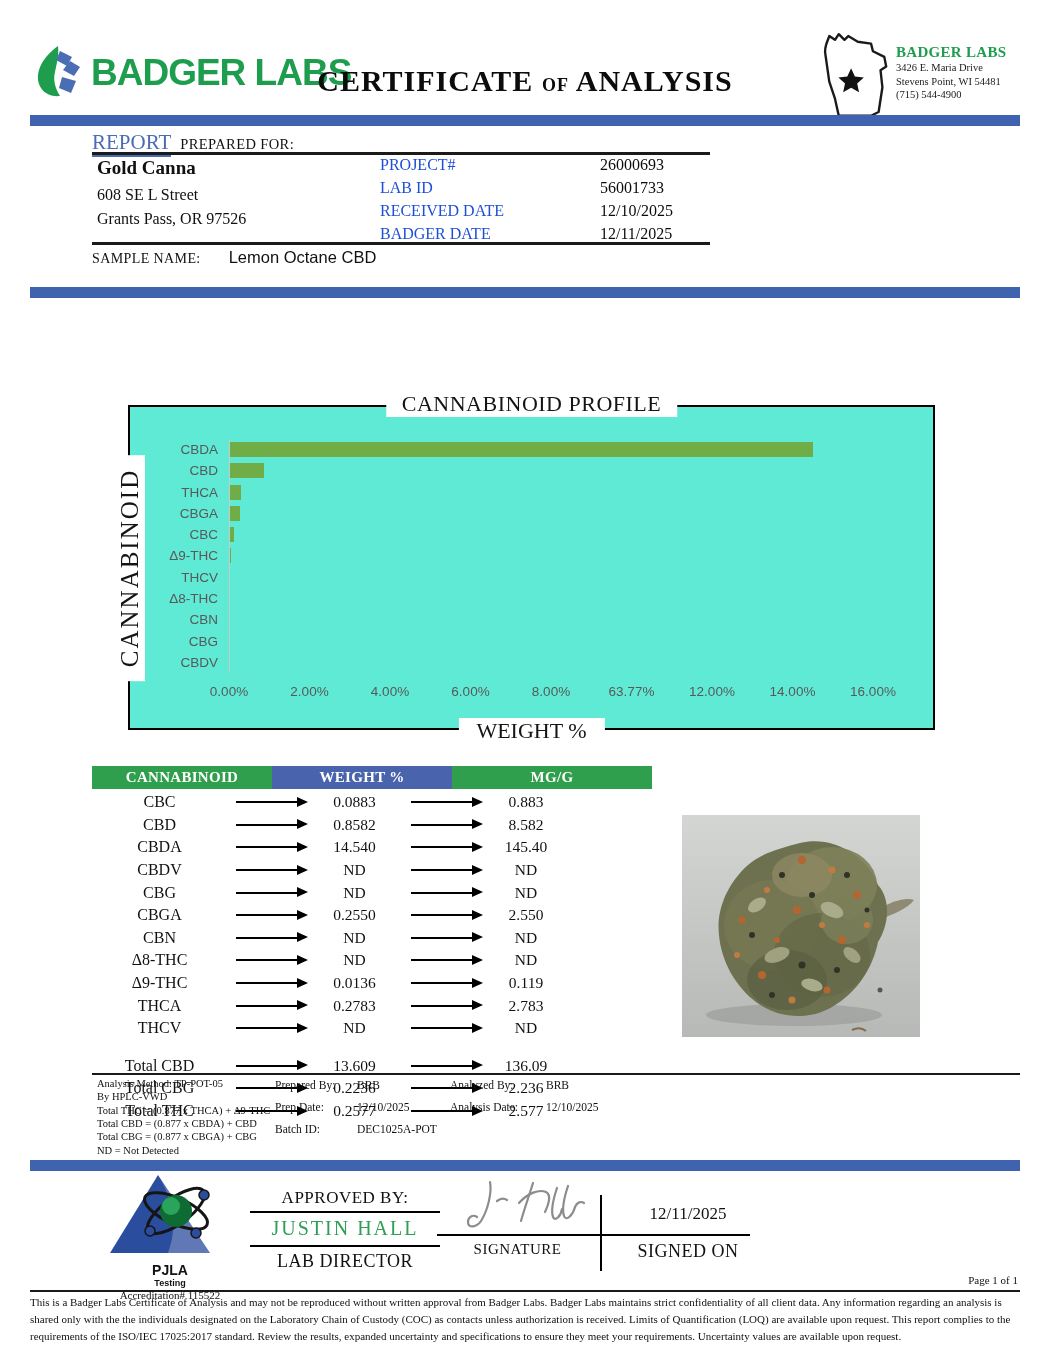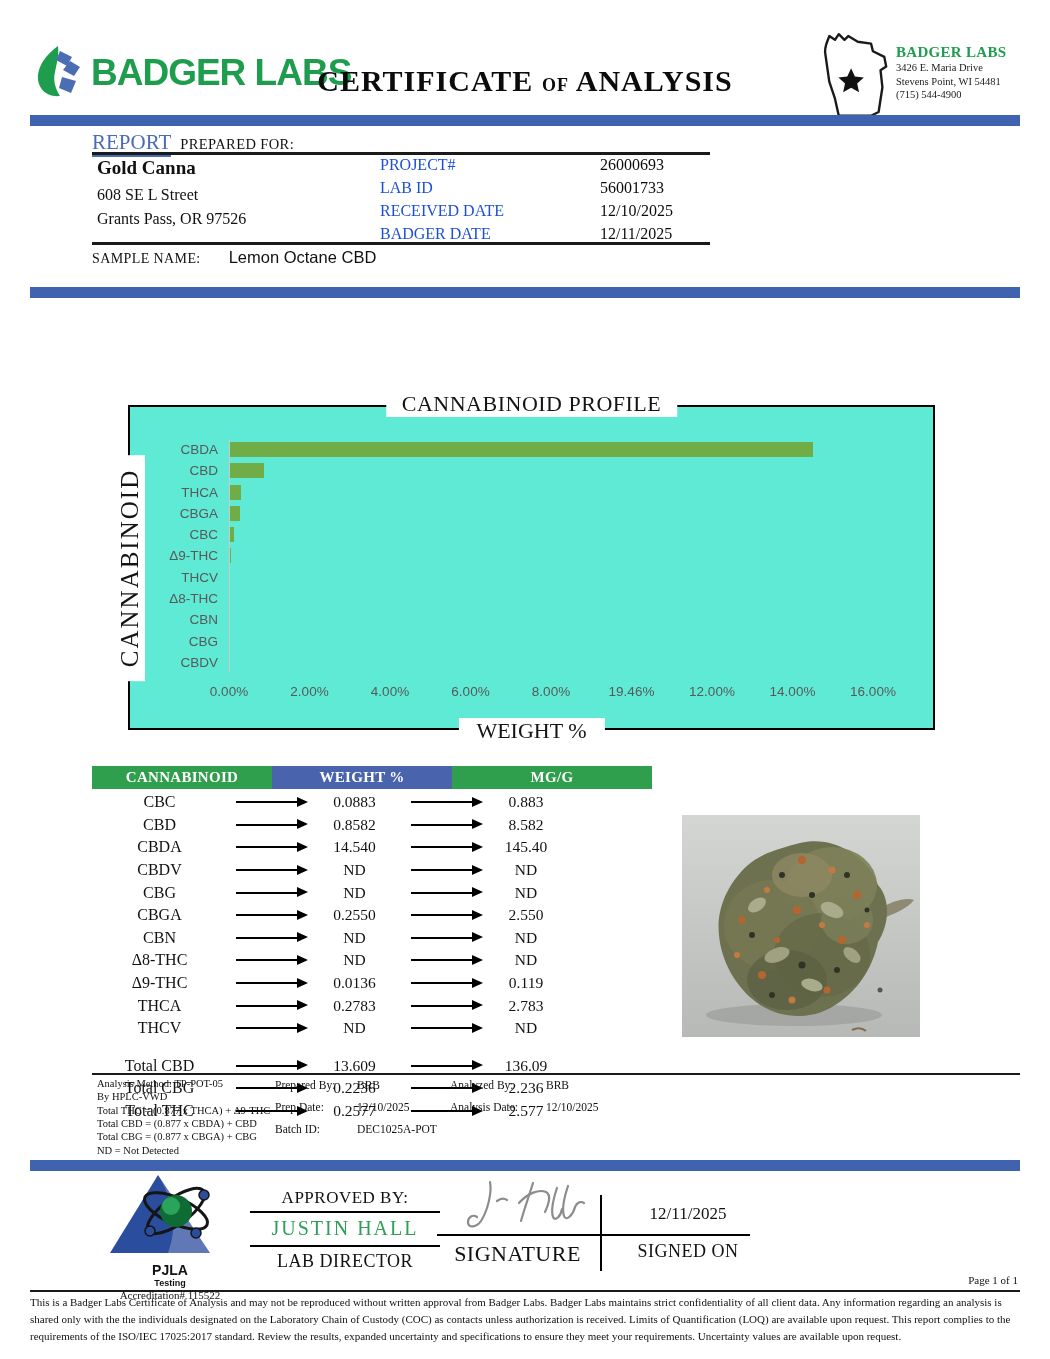--- a/index.html
+++ b/index.html
@@ -94,21 +94,21 @@
   .pjla-name{font-family:"Liberation Sans",sans-serif;font-weight:bold;font-size:14px;margin-top:1px;}
   .pjla-sub{font-family:"Liberation Sans",sans-serif;font-weight:bold;font-size:9px;}
   .pjla-acc{font-size:11px;margin-top:1px;}
   .appr{position:absolute;left:250px;top:1188px;width:190px;text-align:center;}
   .appr-label{font-size:17px;letter-spacing:.5px;display:inline-block;padding:0 4px 2px;}
   .appr-line{height:2px;background:#000;margin:1px 0 3px;}
   .appr-name{font-size:20px;letter-spacing:2px;color:#2f9e57;padding:1px 0 4px;}
   .appr-role{font-size:18px;letter-spacing:.5px;margin-top:4px;}
   .sig-line{position:absolute;left:437px;top:1234px;width:313px;height:2px;background:#000;}
   .sig-vline{position:absolute;left:600px;top:1195px;width:2px;height:76px;background:#000;}
-  .sig-label{position:absolute;left:440px;top:1241px;width:155px;text-align:center;font-size:22px;letter-spacing:.5px;}
+  .sig-label{position:absolute;left:440px;top:1241px;width:155px;text-align:center;font-size:15px;letter-spacing:.5px;}
   .signed-date{position:absolute;left:613px;top:1204px;width:150px;text-align:center;font-size:17px;}
   .signed-label{position:absolute;left:613px;top:1241px;width:150px;text-align:center;font-size:18px;letter-spacing:.5px;}
   .page-num{position:absolute;right:32px;top:1274px;font-size:11px;}
   .foot-line{position:absolute;left:30px;top:1290px;width:990px;height:2px;background:#1a1a1a;}
   .disclaimer{position:absolute;left:30px;top:1294px;width:990px;font-size:11px;line-height:1.55;color:#101010;}
 
   .photo{position:absolute;left:682px;top:815px;width:238px;height:222px;}
 </style>
 </head>
 <body>
@@ -263,21 +263,21 @@
             <div class="cbar" style="width: 0%; background: rgb(112, 173, 71);"></div>
           </div>
         </div>
       </div>
     <div class="ticks">
         <span class="tick" style="left: 0%;">0.00%</span>
         <span class="tick" style="left: 12.5%;">2.00%</span>
         <span class="tick" style="left: 25%;">4.00%</span>
         <span class="tick" style="left: 37.5%;">6.00%</span>
         <span class="tick" style="left: 50%;">8.00%</span>
-        <span class="tick" style="left: 62.5%;">19.46%</span>
+        <span class="tick" style="left: 62.5%;">63.77%</span>
         <span class="tick" style="left: 75%;">12.00%</span>
         <span class="tick" style="left: 87.5%;">14.00%</span>
         <span class="tick" style="left: 100%;">16.00%</span>
       </div>
     <div class="chart-xlabel">WEIGHT %</div>
   </div>
 
   <div class="ctbl-head">
     <div class="cth" style="width: 180px; background: rgb(47, 158, 77);">CANNABINOID</div>
     <div class="cth" style="width: 180px; background: rgb(74, 99, 173);">WEIGHT %</div>

